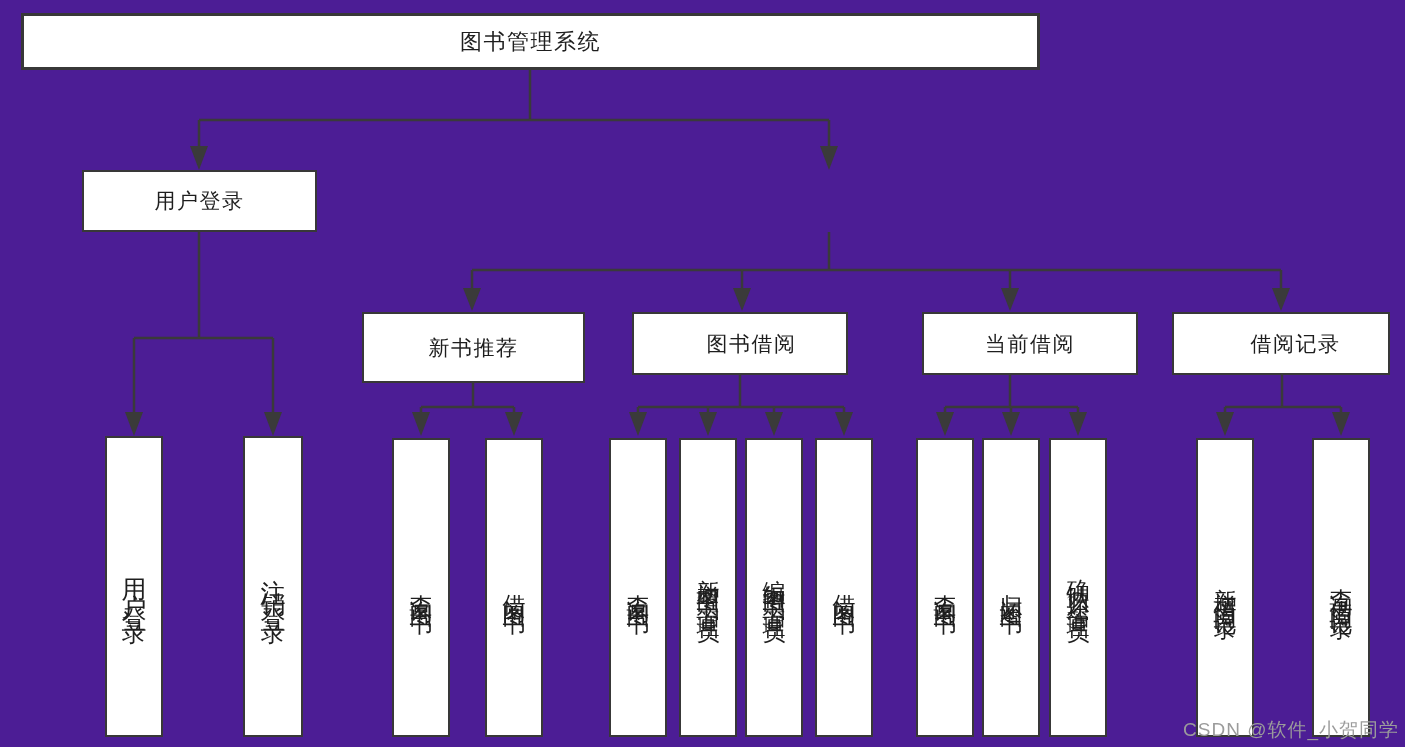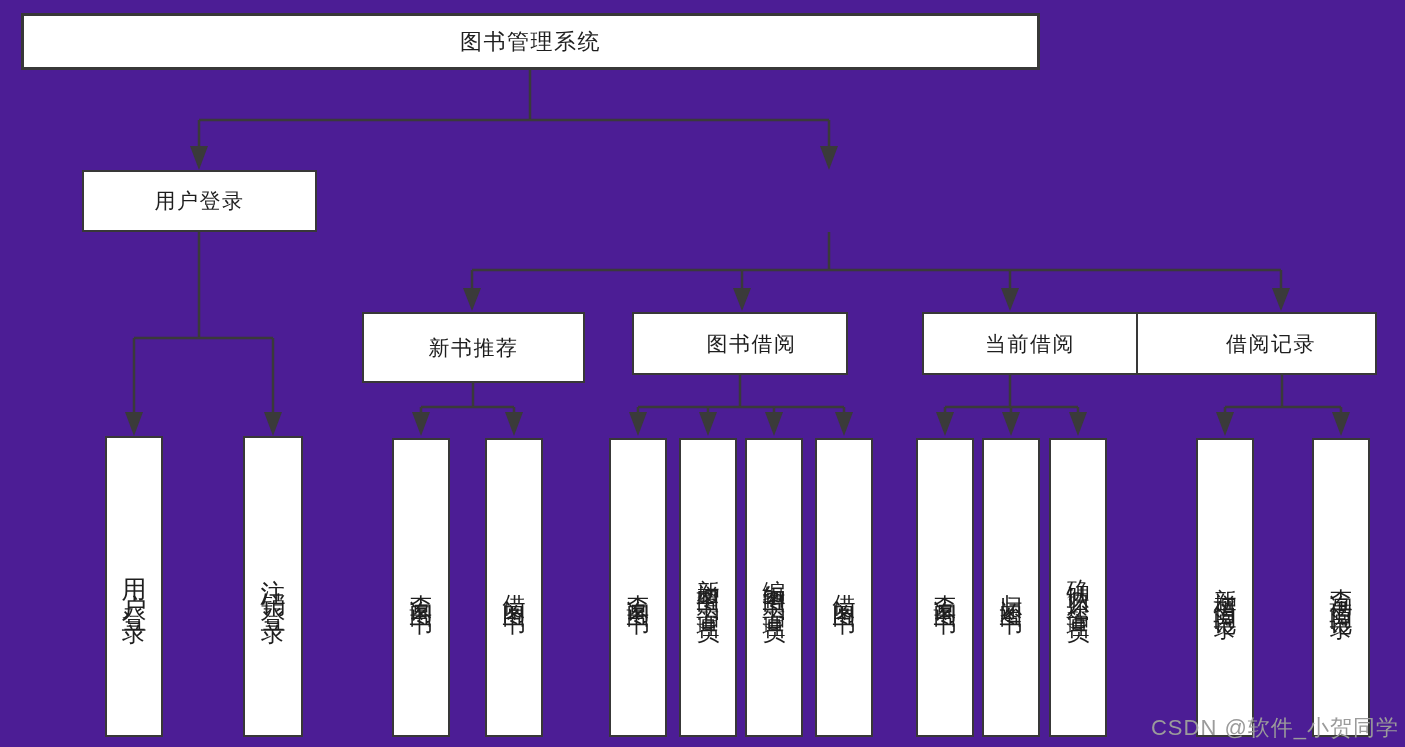--- a/index.html
+++ b/index.html
@@ -41,21 +41,21 @@
     line-height: 1;
     color: #1e1e1e;
     z-index: 2;
     text-align: center;
   }
   .leaf--wide { font-size: 25px; letter-spacing: 14px; }
   #watermark {
     position: absolute;
     right: 6px;
     bottom: 4px;
-    font-size: 22px;
+    font-size: 19px;
     color: #9b9b9b;
     letter-spacing: 1px;
     z-index: 5;
     white-space: nowrap;
   }
 </style>
 </head>
 <body>
 
 <div id="canvas">
@@ -112,21 +112,21 @@
     </g>
   </svg>
 
   <div class="node node--root" style="left:21px; top:13px; width:1019px; height:57px;">图书管理系统</div>
 
   <div class="node" style="left:82px; top:170px; width:235px; height:62px;">用户登录</div>
 
   <div class="node" style="left:362px; top:312px; width:223px; height:71px;">新书推荐</div>
   <div class="node" style="left:632px; top:312px; width:216px; height:63px;padding-left:23px;">图书借阅</div>
   <div class="node" style="left:902px; top:312px; width:216px; height:63px;margin-left:20px;">当前借阅</div>
-  <div class="node" style="left:1136px; top:312px; width:241px; height:63px;padding-left:29px;">借阅记录</div>
+  <div class="node" style="left:1172px; top:312px; width:218px; height:63px;padding-left:29px;">借阅记录</div>
 
   <div class="leaf leaf--wide" style="left:105px; top:436px; width:58px; height:301px;">用户登录</div>
   <div class="leaf leaf--wide" style="left:243px; top:436px; width:60px; height:301px;">注销登录</div>
 
   <div class="leaf" style="left:392px; top:438px; width:58px; height:299px;">查询图书</div>
   <div class="leaf" style="left:485px; top:438px; width:58px; height:299px;">借阅图书</div>
 
   <div class="leaf" style="left:609px; top:438px; width:58px; height:299px;">查询图书</div>
   <div class="leaf" style="left:679px; top:438px; width:58px; height:299px;">新增图书（管理员）</div>
   <div class="leaf" style="left:745px; top:438px; width:58px; height:299px;">编辑图书（管理员）</div>

